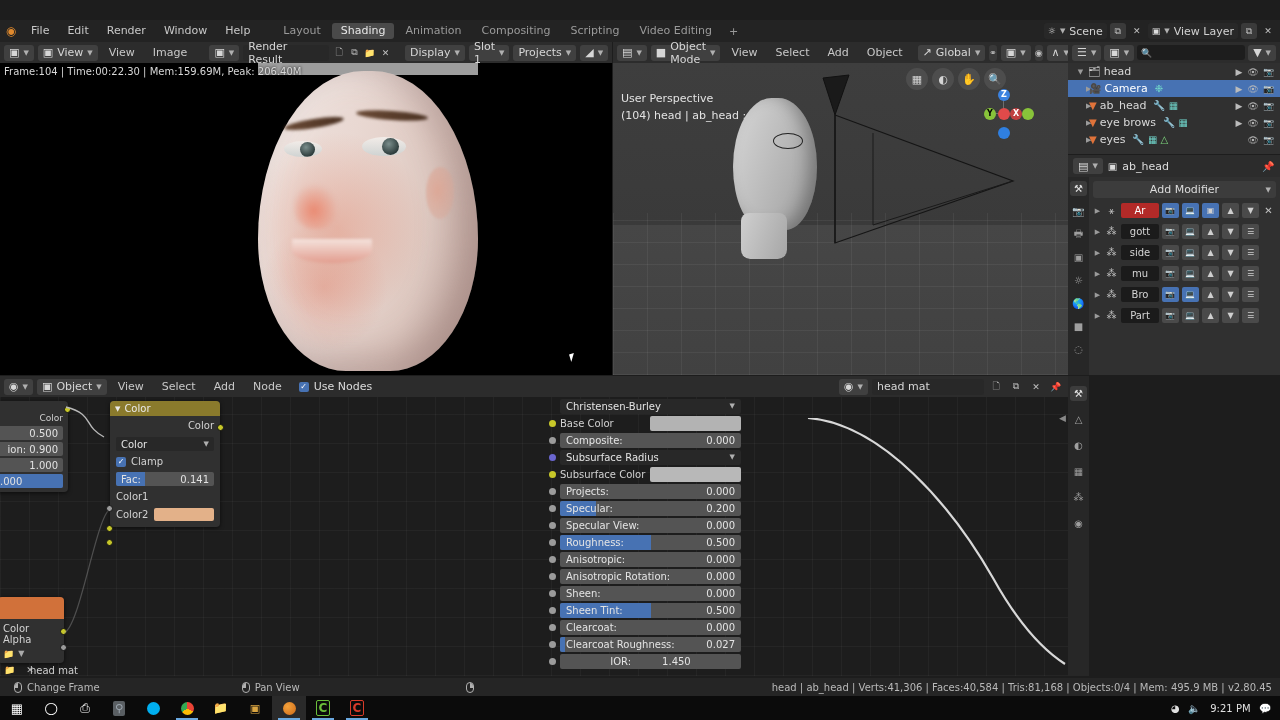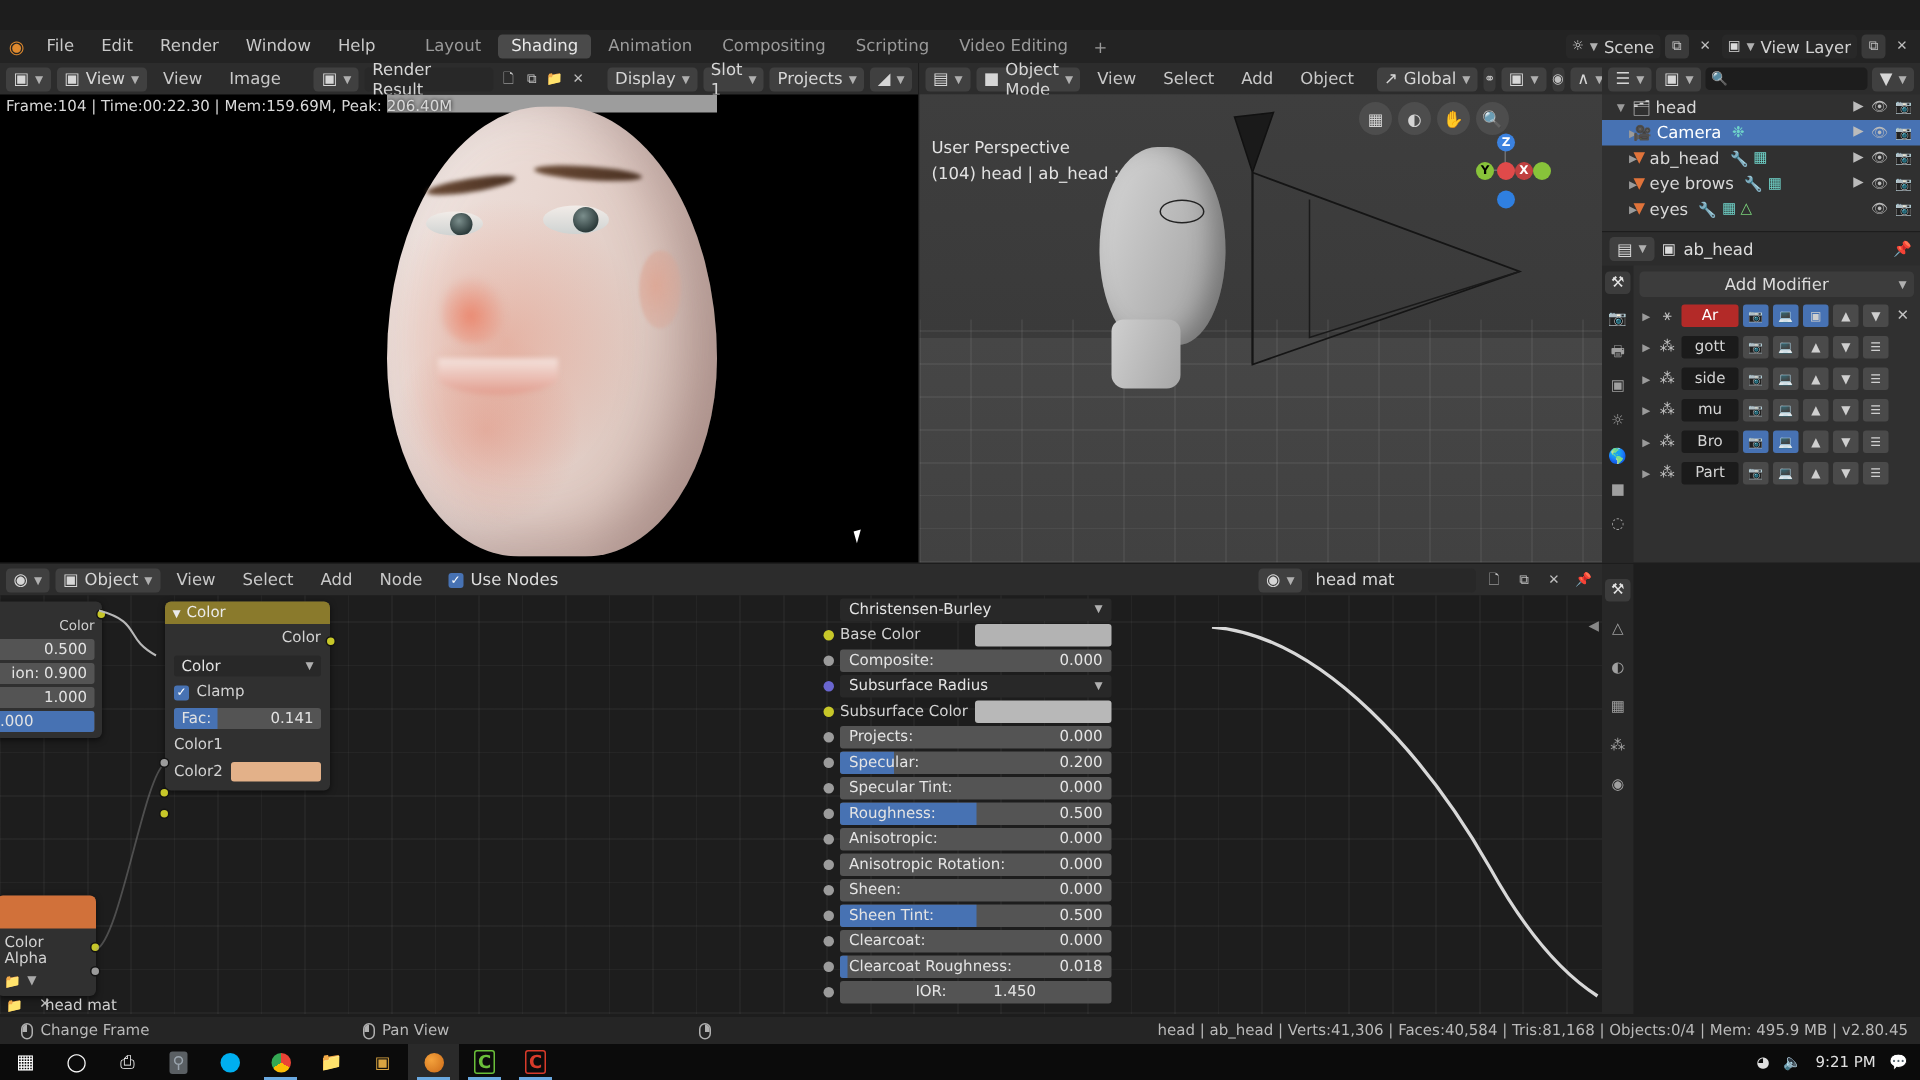--- a/index.html
+++ b/index.html
@@ -715,21 +715,21 @@
       <span class="bs-field">
         <span class="fill" style="width:20%"></span>
         <span class="lb">Specular:</span>
         <span class="vl">0.200</span>
       </span>
     </div>
 
     <div class="bs-row">
       <span class="bs-sock" style="background:#9b9b9b"></span>
       <span class="bs-field">
-        <span class="lb">Specular Tint:</span>
+        <span class="lb">Specular View:</span>
         <span class="vl">0.000</span>
       </span>
     </div>
 
     <div class="bs-row">
       <span class="bs-sock" style="background:#9b9b9b"></span>
       <span class="bs-field">
         <span class="fill" style="width:50%"></span>
         <span class="lb">Roughness:</span>
         <span class="vl">0.500</span>
@@ -775,21 +775,21 @@
         <span class="lb">Clearcoat:</span>
         <span class="vl">0.000</span>
       </span>
     </div>
 
     <div class="bs-row">
       <span class="bs-sock" style="background:#9b9b9b"></span>
       <span class="bs-field">
         <span class="fill" style="width:3%"></span>
         <span class="lb">Clearcoat Roughness:</span>
-        <span class="vl">0.018</span>
+        <span class="vl">0.027</span>
       </span>
     </div>
 
     <div class="bs-row">
       <span class="bs-sock" style="background:#9b9b9b"></span>
       <span class="bs-field" style="justify-content:center">
         <span class="lb">IOR:</span>
         <span class="vl" style="margin-left:31px">1.450</span>
       </span>
     </div>

